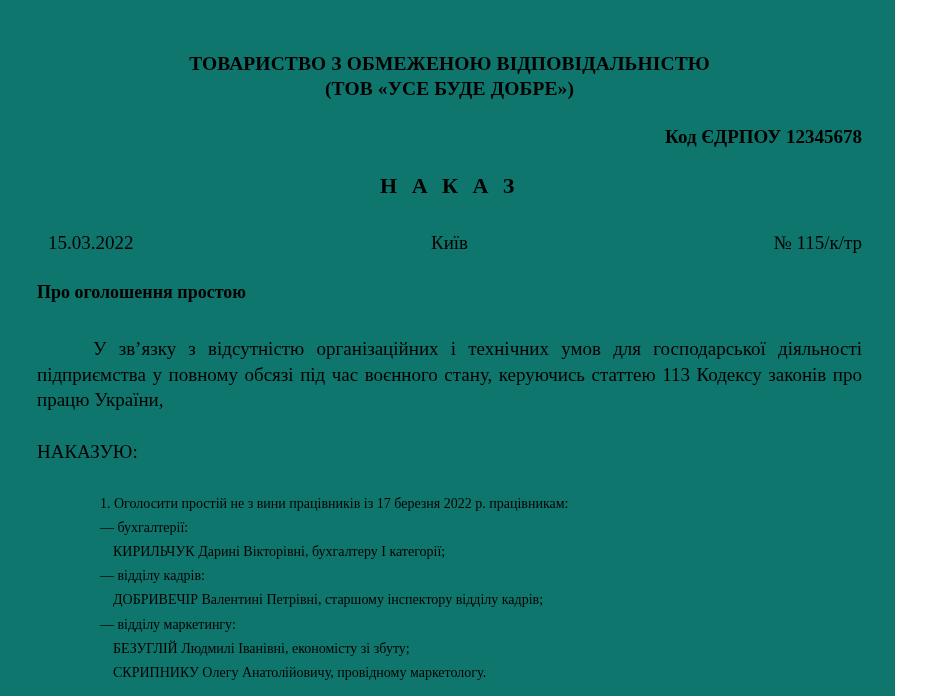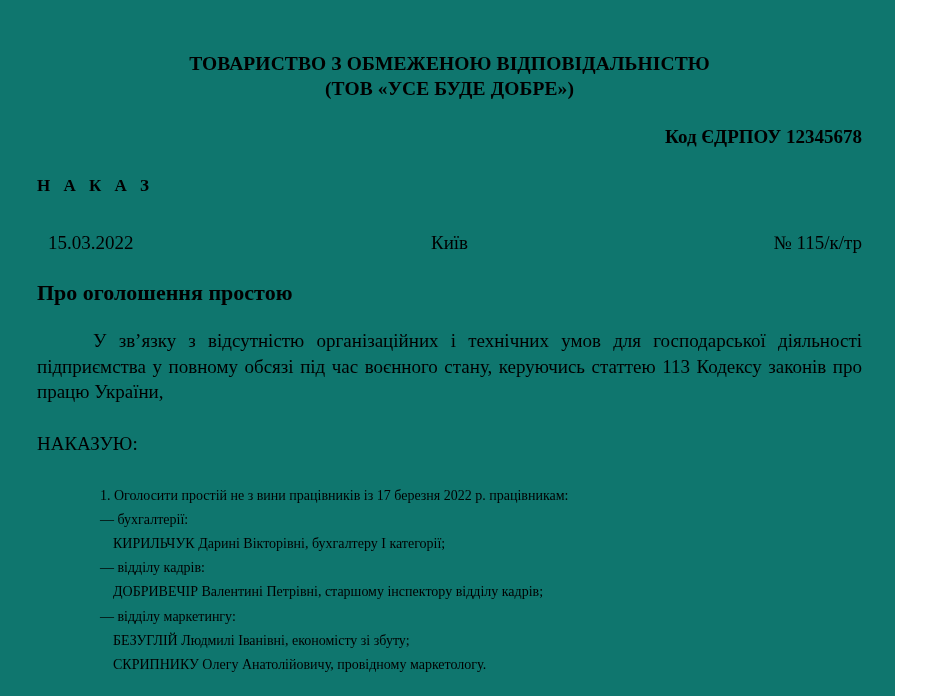--- a/index.html
+++ b/index.html
@@ -51,23 +51,23 @@
     margin-top: 24px;
     text-align: right;
     font-size: 19px;
     font-weight: bold;
     line-height: 23px;
   }
 
   
   .doc-title {
     margin-top: 26px;
-    text-align: left;
+    text-align: center;
     font-weight: bold;
-    font-size: 17px;
+    font-size: 22px;
     letter-spacing: 4.5px;
     line-height: 24px;
   }
 
   
   .meta-row {
     position: relative;
     margin-top: 33px;
     height: 24px;
     font-size: 19px;
@@ -88,27 +88,27 @@
   .meta-number {
     position: absolute;
     right: 0;
     top: 0;
   }
 
   
   .subject {
     margin-top: 26px;
     font-weight: bold;
-    font-size: 22px;
+    font-size: 18px;
     line-height: 23px;
   }
 
   
   .preamble {
-    margin-top: 24px;
+    margin-top: 32px;
     font-size: 19px;
     line-height: 25.5px;
     text-align: justify;
     text-justify: inter-word;
     text-indent: 56px;
   }
 
   
   .order-verb {
     margin-top: 27px;

